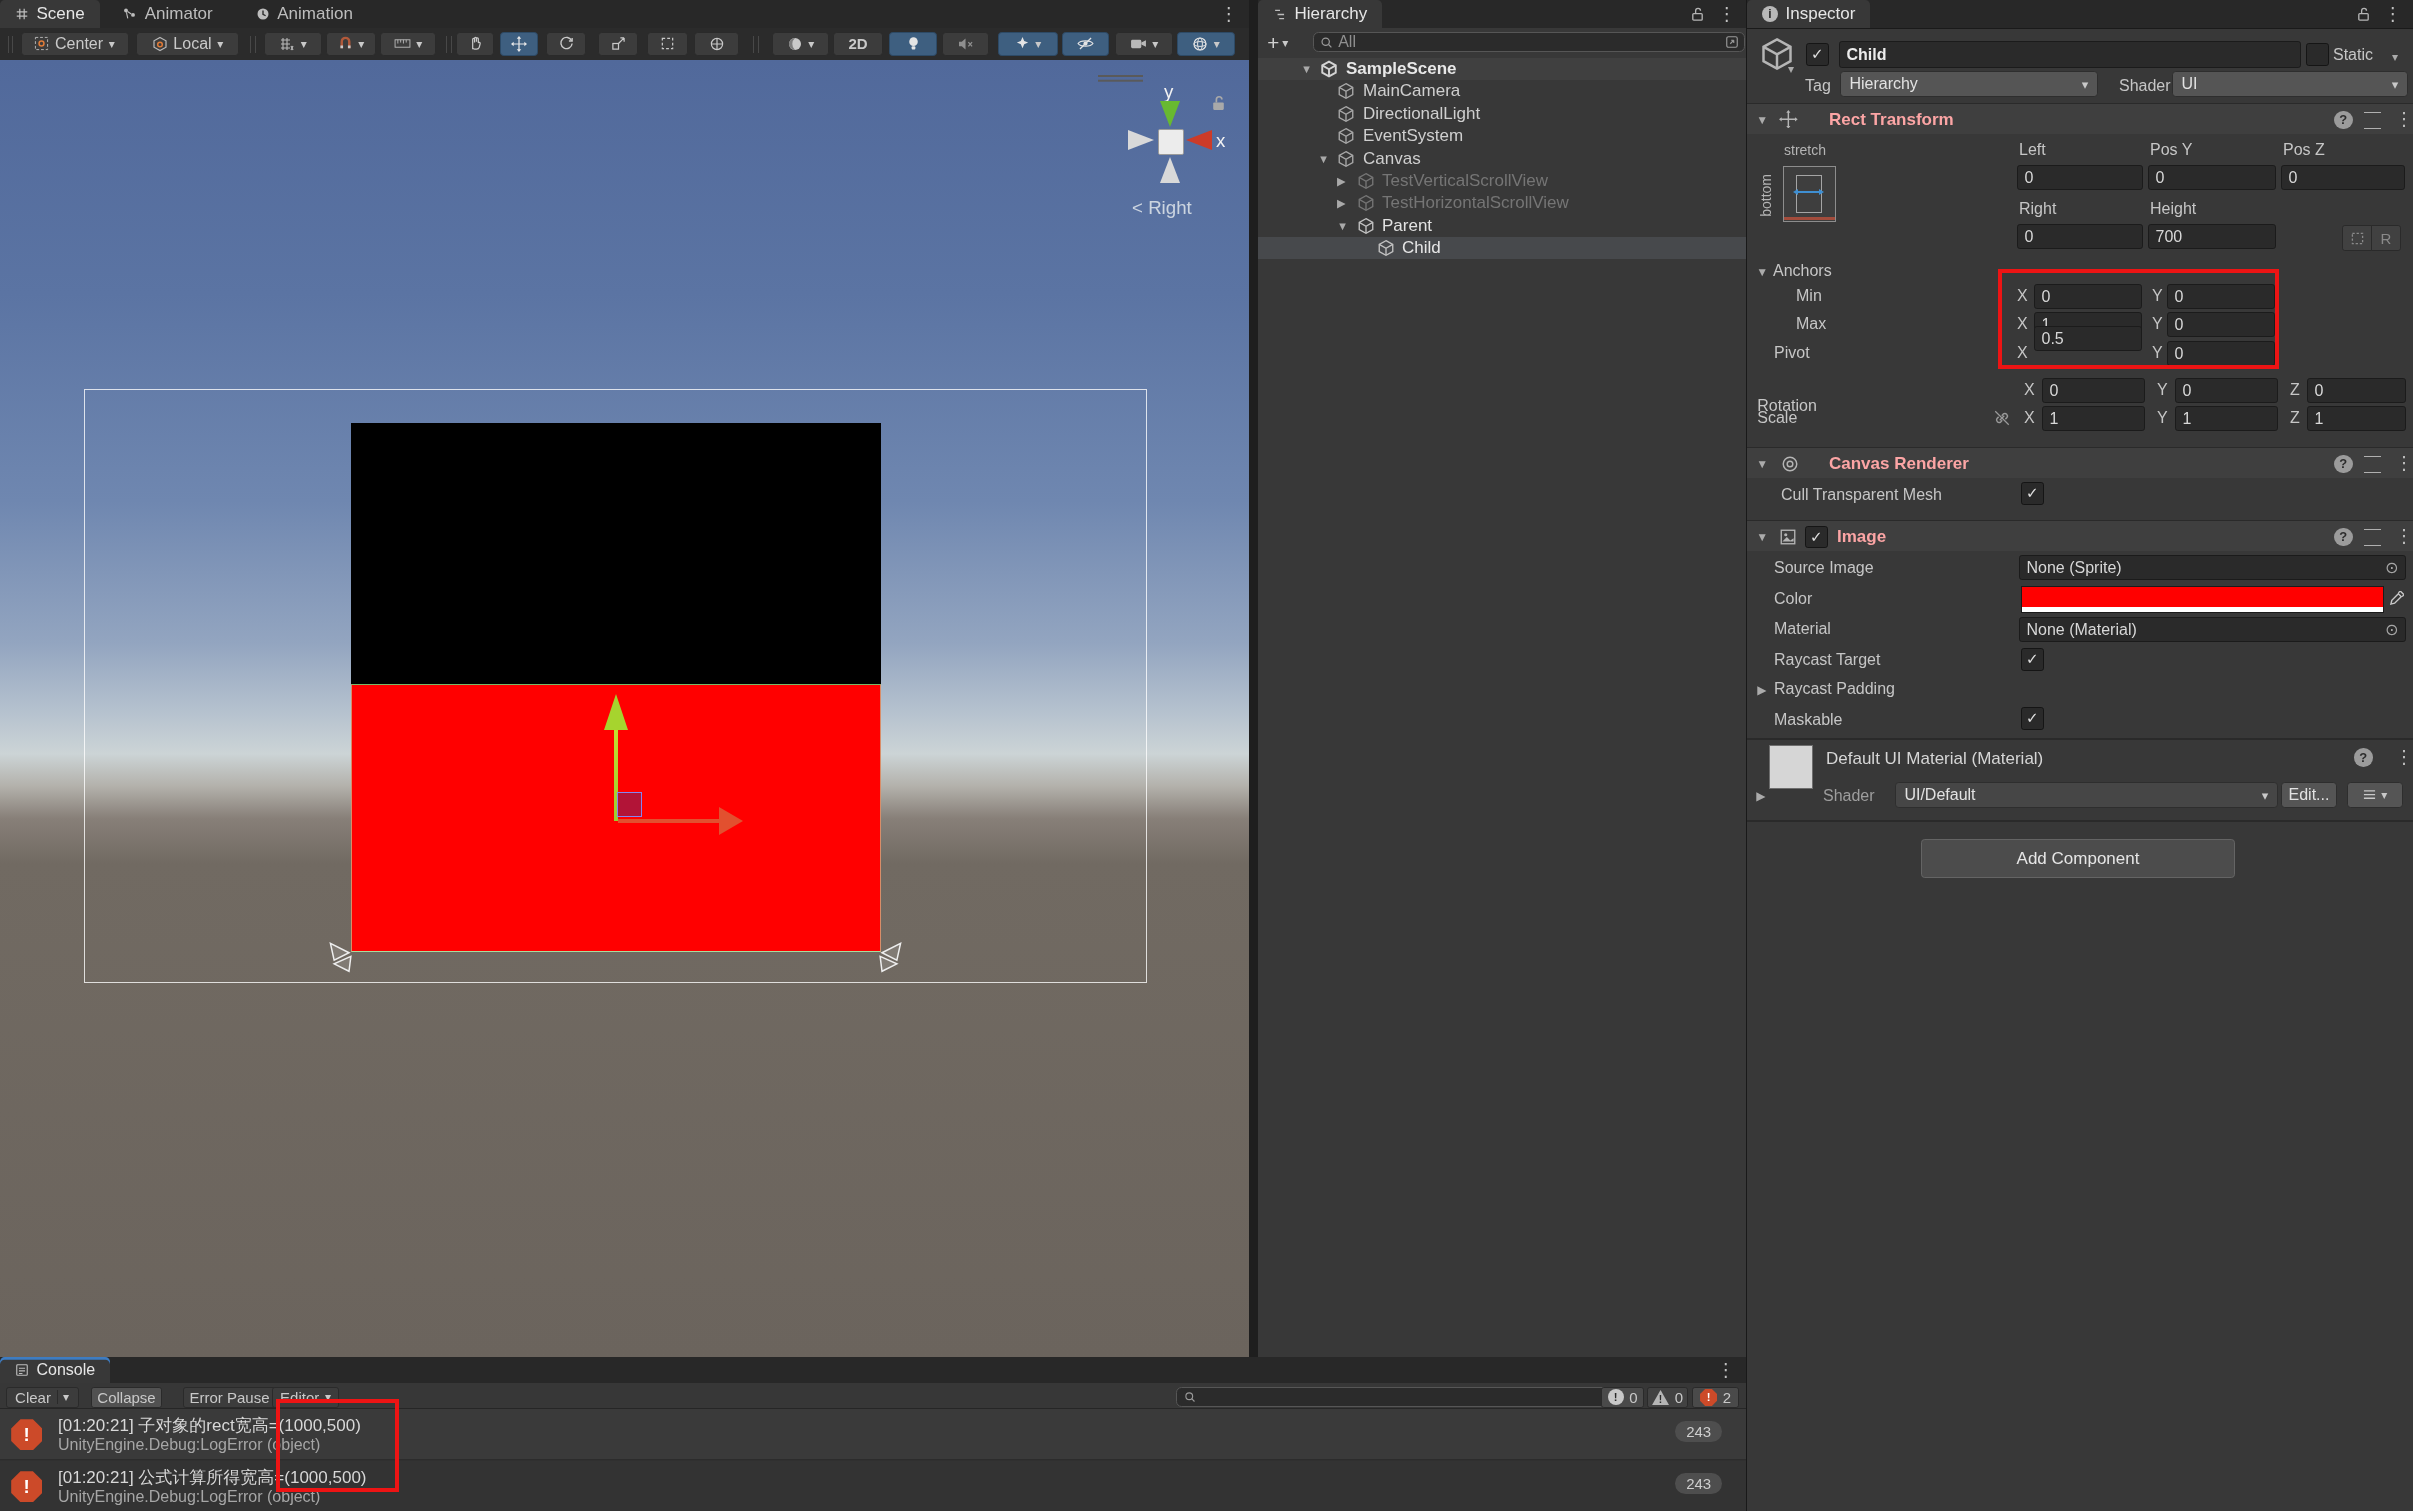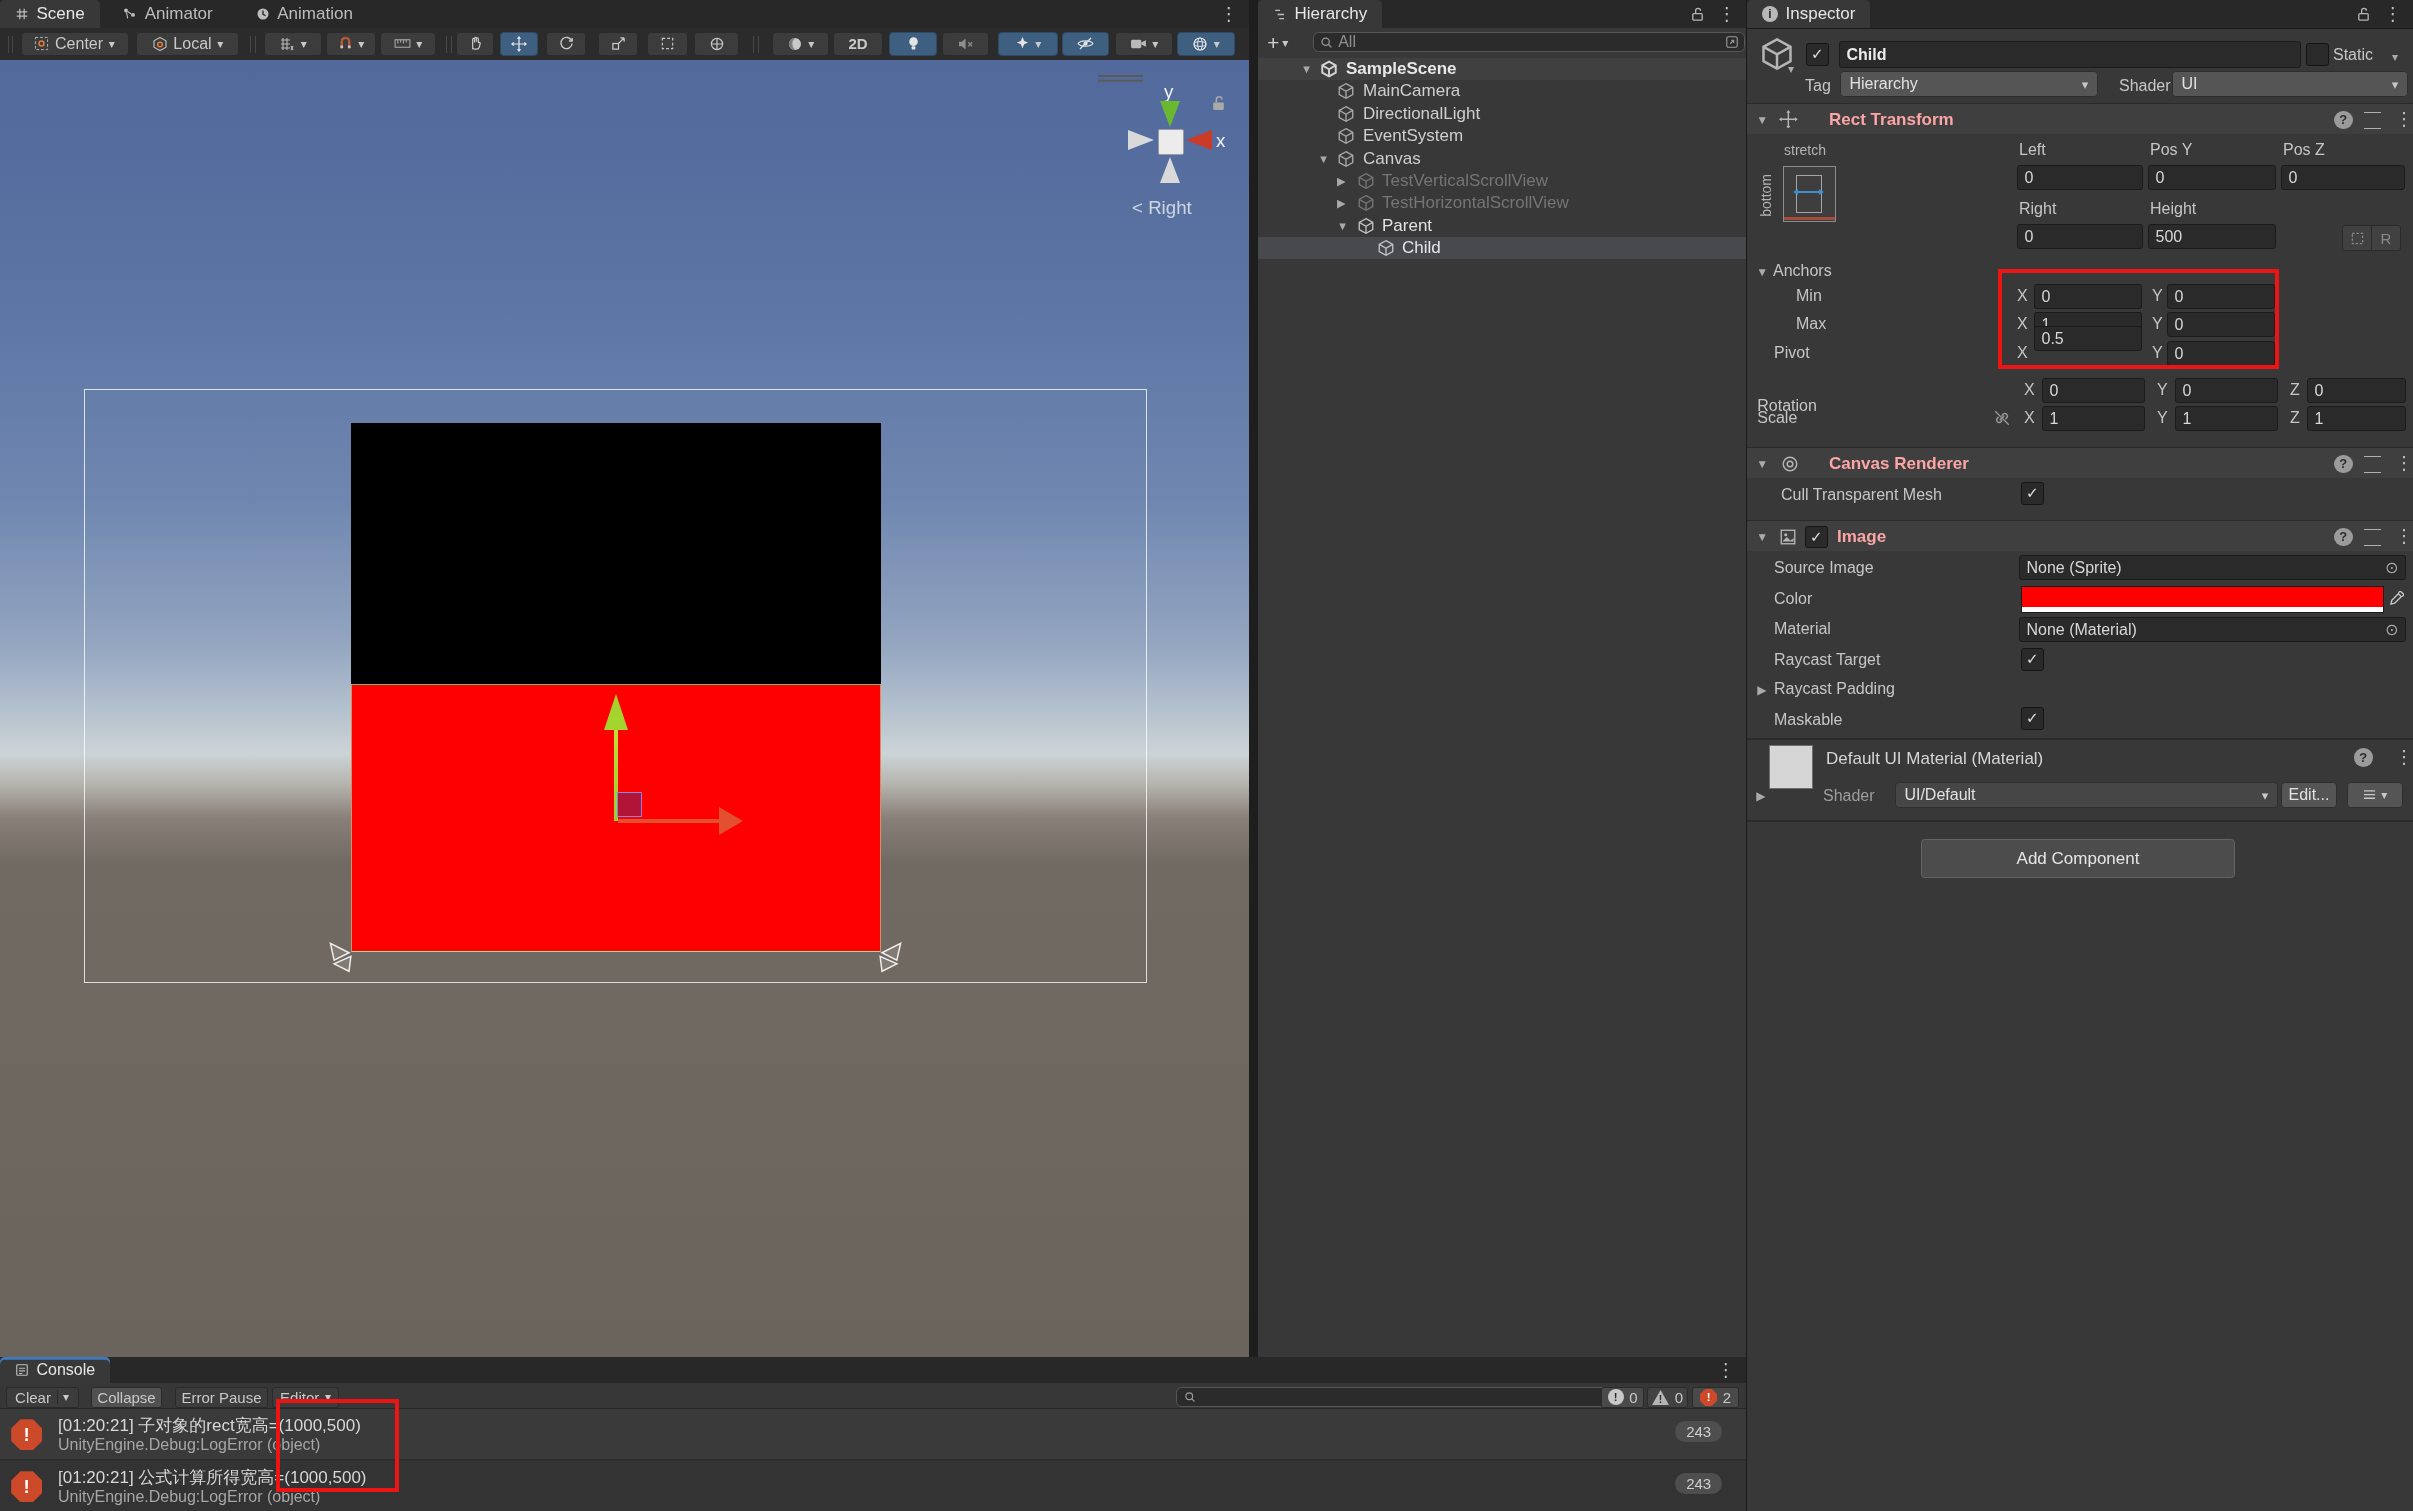--- a/index.html
+++ b/index.html
@@ -441,21 +441,21 @@
     </div>
   <div class="fld" style="left:534px;top:165px;width:109px">
       <span>0</span>
     </div>
   <span class="lbl" style="left:272px;top:200px">Right</span>
   <span class="lbl" style="left:403px;top:200px">Height</span>
   <div class="fld" style="left:270px;top:224px;width:111px">
       <span>0</span>
     </div>
   <div class="fld" style="left:401px;top:224px;width:113px">
-      <span>500</span>
+      <span>700</span>
     </div>
   <div class="abs" style="left:595px;top:225px;width:28px;height:24px;background:#414141;border:0.9px solid #2a2a2a;border-radius:2.8px 0 0 2.8px;display:flex;align-items:center;justify-content:center">
     <svg width="13" height="13" viewBox="0 0 14 14">
         <rect x="1.5" y="1.5" width="11" height="11" fill="none" stroke="#8a8a8a" stroke-dasharray="2.5 2" stroke-width="1.4"></rect>
       </svg>
   </div>
   <div class="abs" style="left:624px;top:225px;width:28px;height:24px;background:#414141;border:0.9px solid #2a2a2a;border-radius:0 2.8px 2.8px 0;display:flex;align-items:center;justify-content:center;color:#8a8a8a;font-size:15px">
     <span>R</span>
   </div>
 
@@ -631,21 +631,21 @@
       </div>
   </div>
   <div class="abs" style="left:0;top:26px;width:1746px;height:26px;background:#373737;border-bottom:0.9px solid #262626;box-sizing:border-box">
     <div class="cbtn" style="left:5.6px;width:73px">
       <span>Clear</span>
       <span class="ddsmall" style="border-left:0.9px solid #2a2a2a;padding-left:5.6px">▾</span>
     </div>
     <div class="cbtn" style="left:91px;width:71px;background:#515151">
         <span>Collapse</span>
       </div>
-    <div class="cbtn" style="left:175px;width:93px">
+    <div class="cbtn" style="left:183px;width:93px">
         <span>Error Pause</span>
       </div>
     <div class="cbtn" style="left:272px;width:67px">
         <span>Editor</span>
         <span class="ddsmall">▾</span>
       </div>
     <div class="searchbox" style="left:1176px;top:3.7px;width:419px;height:18px;padding:0 6.5px">
       <svg width="12" height="12" viewBox="0 0 16 16">
           <circle cx="7" cy="7" r="4.5" fill="none" stroke="#9a9a9a" stroke-width="1.5"></circle>
           <path d="M10.5 10.5 14 14" stroke="#9a9a9a" stroke-width="1.5"></path>

